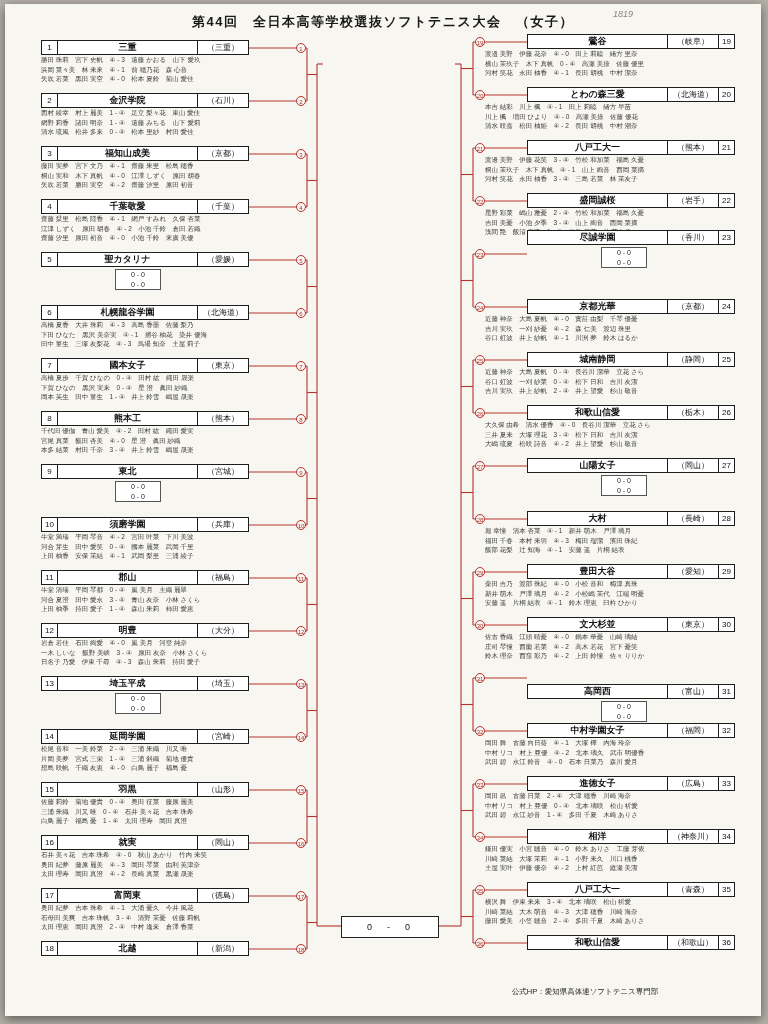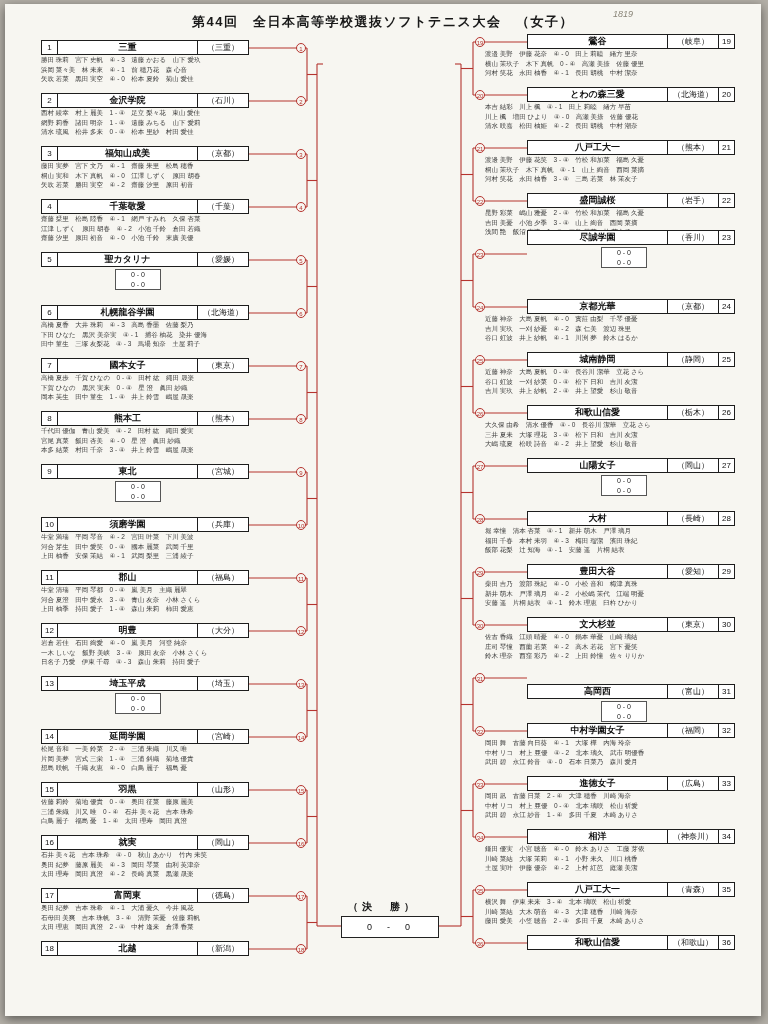--- a/index.html
+++ b/index.html
@@ -487,24 +487,24 @@
         </div>
         <div class="block right" style="left: 522px; top: 931px;">
           <div class="bhead">
             <span class="namebox">和歌山信愛</span>
             <span class="prefbox">（和歌山）</span>
             <span class="numbox">36</span>
           </div>
         </div>
       </div>
 
-  <div class="final-label">（決　勝）</div>
   <div class="final-box">0　-　0</div>
 
   <div class="footer">
+    <div>公式HP：愛知県高体連ソフトテニス専門部</div>
   </div>
 <div class="cnum" style="left: 291px; top: 39px;">1</div>
       <div class="cnum" style="left: 291px; top: 92px;">2</div>
       <div class="cnum" style="left: 291px; top: 145px;">3</div>
       <div class="cnum" style="left: 291px; top: 198px;">4</div>
       <div class="cnum" style="left: 291px; top: 251px;">5</div>
       <div class="cnum" style="left: 291px; top: 304px;">6</div>
       <div class="cnum" style="left: 291px; top: 357px;">7</div>
       <div class="cnum" style="left: 291px; top: 410px;">8</div>
       <div class="cnum" style="left: 291px; top: 463px;">9</div>

